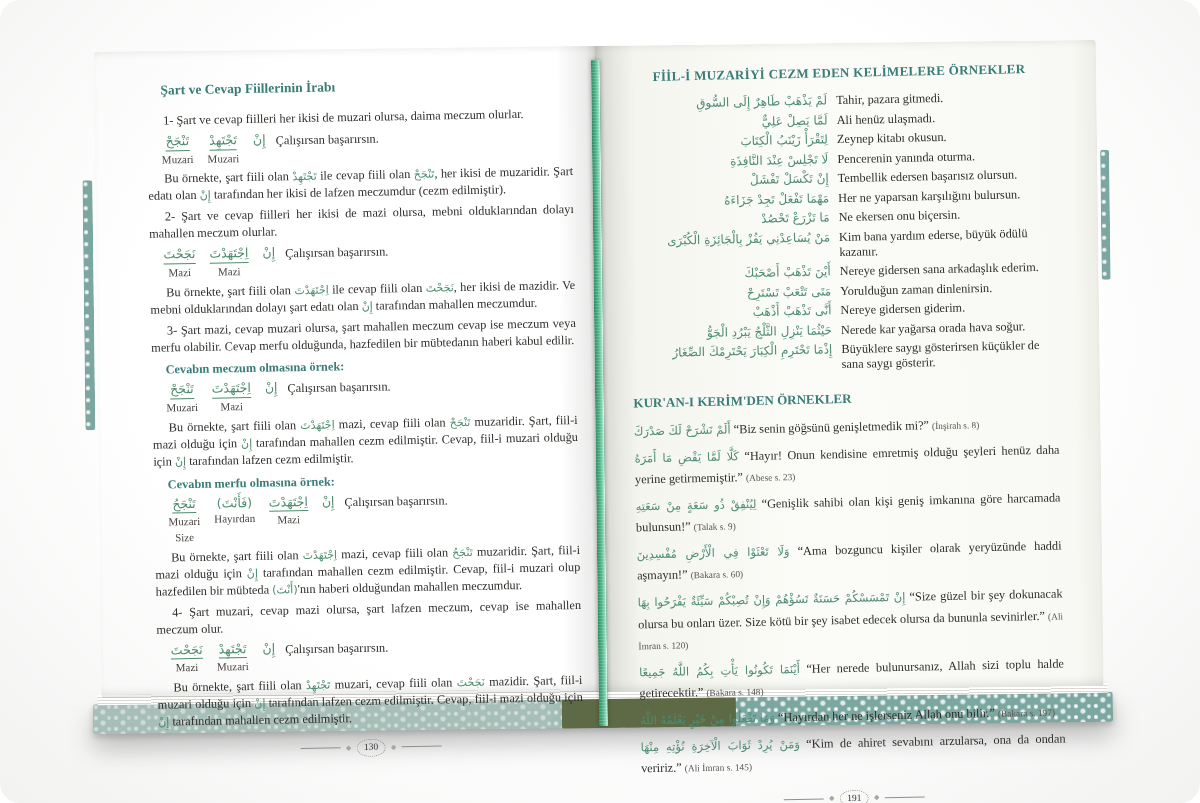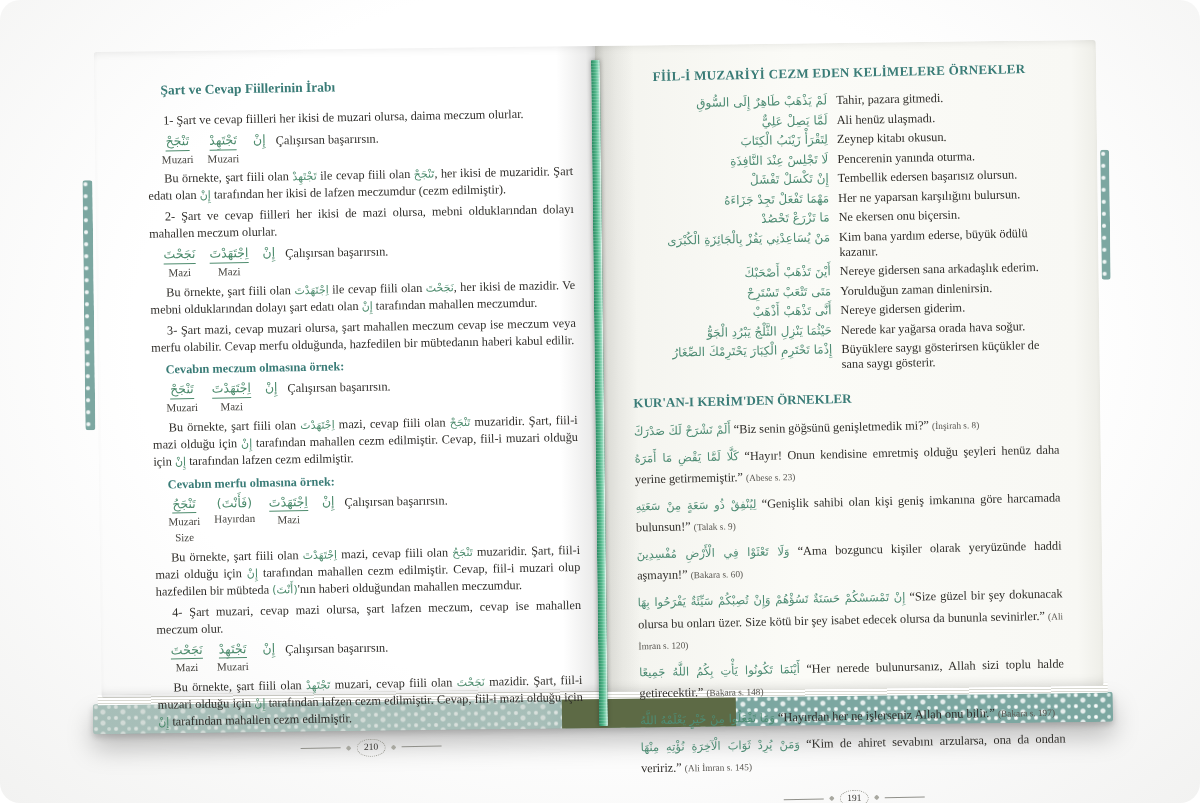--- a/index.html
+++ b/index.html
@@ -190,21 +190,21 @@
                   <span class="ar-label">Mazi</span>
                 </span>
               </span>
               <span class="ex-tr">Çalışırsan başarırsın.</span>
             </div>
             <p class="para"><span class="seg">Bu örnekte, şart fiili olan </span><span class="ar-inline">تَجْتَهِدْ</span><span class="seg"> muzari, cevap fiili olan </span><span class="ar-inline">نَجَحْتَ</span><span class="seg"> mazidir. Şart, fiil-i muzari olduğu için </span><span class="ar-inline">إِنْ</span><span class="seg"> tarafından lafzen cezm edilmiştir. Cevap, fiil-i mazi olduğu için </span><span class="ar-inline">إِنْ</span><span class="seg"> tarafından mahallen cezm edilmiştir.</span></p>
           </div>
         <div class="pagenum">
           <span class="pn-rule"></span>
           <span class="pn-dia"></span>
-          <span class="pn-medal">210</span>
+          <span class="pn-medal">130</span>
           <span class="pn-dia"></span>
           <span class="pn-rule"></span>
         </div>
       </div>
     </div>
 
     <div class="page page-right">
       <div class="inner right-inner">
         <h2 class="rp-heading">FİİL-İ MUZARİYİ CEZM EDEN KELİMELERE ÖRNEKLER</h2>
         <div id="kelime-list">

